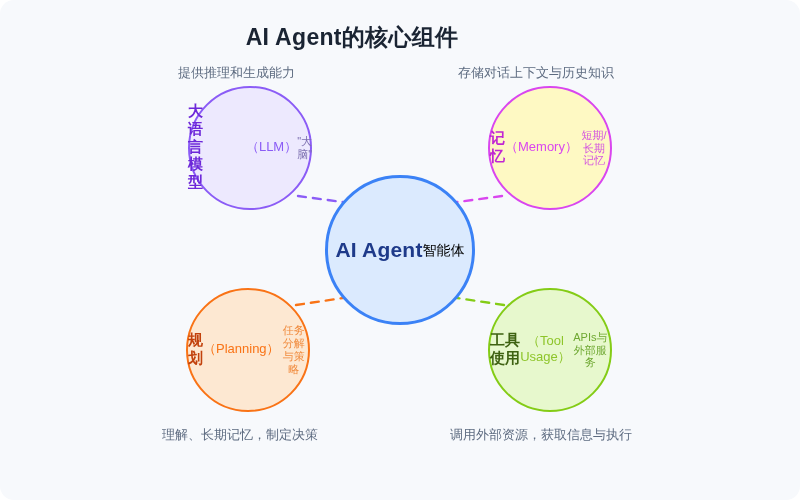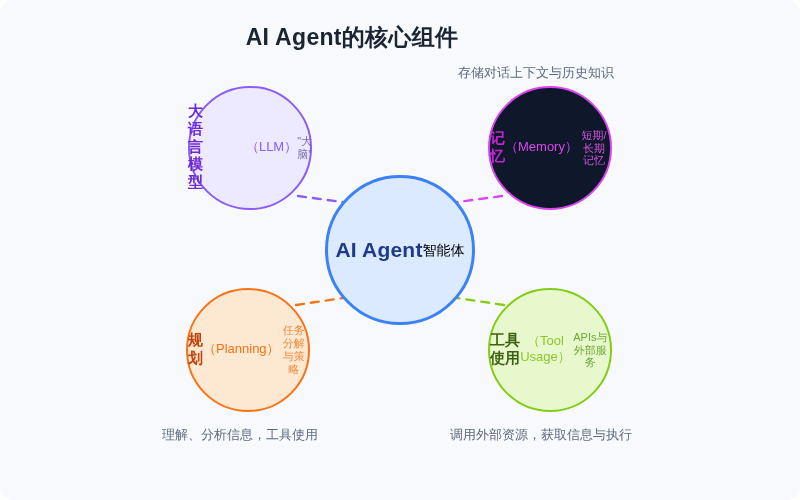--- a/index.html
+++ b/index.html
@@ -95,21 +95,21 @@
     background: #ede9fe;
     border-color: #8b5cf6;
   }
   #node-llm .n-title { color: #6d28d9; }
   #node-llm .n-sub   { color: #8b5cf6; margin-left: 43px; }
   #node-llm .n-note  { color: #7c6fb0; }
 
   #node-memory {
     left: 488px;
     top: 86px;
-    background: #0f172a;
+    background: #fef9c3;
     border-color: #d946ef;
   }
   #node-memory .n-title { color: #c026d3; }
   #node-memory .n-sub   { color: #d946ef; }
   #node-memory .n-note  { color: #d355e0; }
 
   #node-planning {
     left: 186px;
     top: 288px;
     background: #fde8d2;
@@ -176,17 +176,18 @@
     <div class="n-title">工具使用</div>
     <div class="n-sub">（Tool Usage）</div>
     <div class="n-note">APIs与外部服务</div>
   </div>
 
   <div class="node" id="node-center">
     <div class="n-title">AI Agent</div>
     <div class="n-sub">智能体</div>
   </div>
 
+  <div class="caption" id="cap-llm">提供推理和生成能力</div>
   <div class="caption" id="cap-memory">存储对话上下文与历史知识</div>
-  <div class="caption" id="cap-planning">理解、分析信息，工具使用</div>
+  <div class="caption" id="cap-planning">理解、长期记忆，制定决策</div>
   <div class="caption" id="cap-tool">调用外部资源，获取信息与执行</div>
 
 </div>
 
 </body></html>

